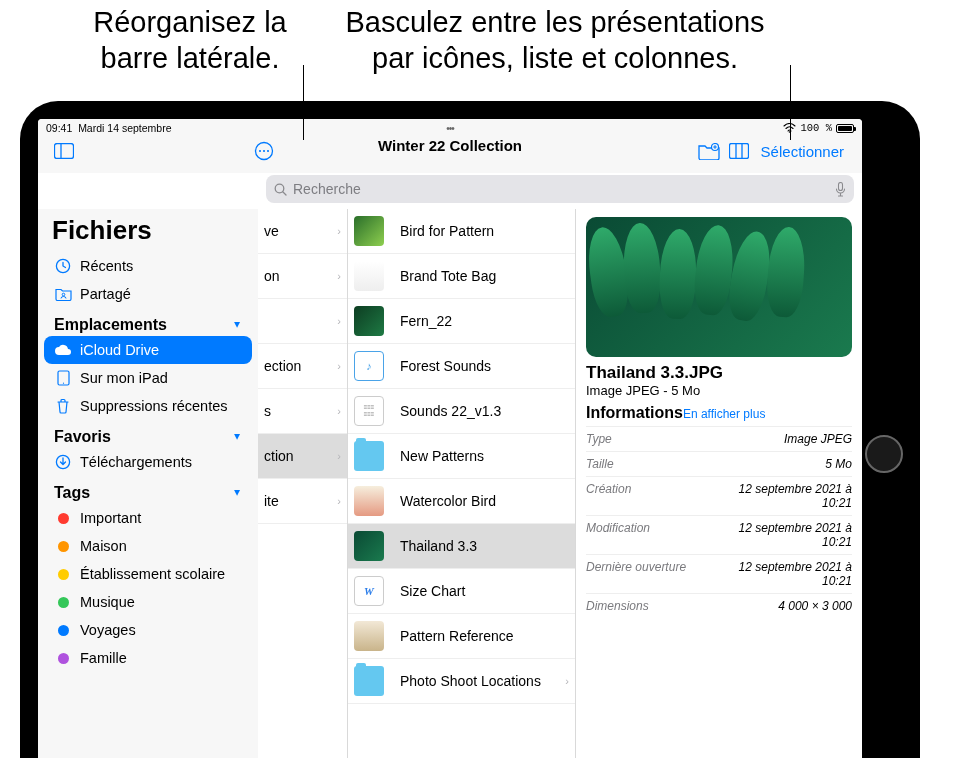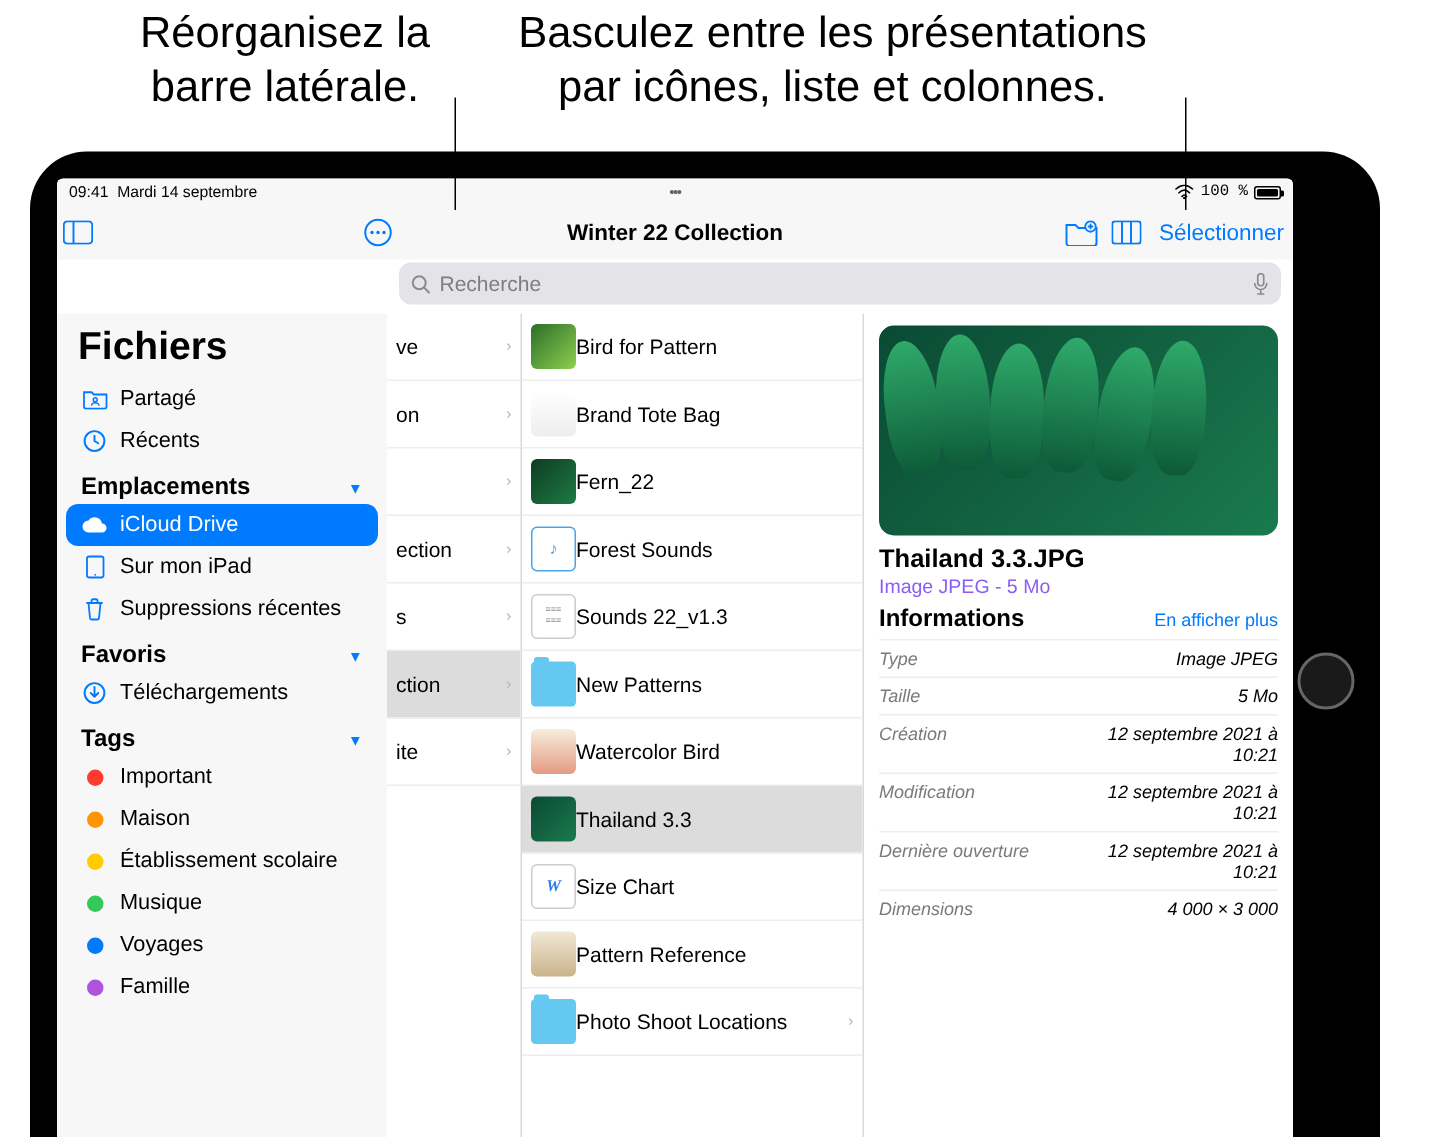--- a/index.html
+++ b/index.html
@@ -14,21 +14,21 @@
 
 .screen { width: 100%; height: 100%; background: #fff; border-radius: 4px; overflow: hidden; position: relative; display: flex; flex-direction: column; }
 
 .statusbar { height: 18px; display: flex; justify-content: space-between; align-items: center; font-size: 10.5px; padding: 0 8px; background: #f7f7f7; color: #000; }
 .statusbar .right { display: flex; align-items: center; gap: 4px; font-family: Liberation Mono, monospace; }
 .status-dots::before { content: "•••"; letter-spacing: -1px; font-size: 10px; color: #666; }
 .battery-icon { width: 18px; height: 9px; border: 1px solid #000; border-radius: 2px; position: relative; display: inline-block; }
 .battery-icon::after { content: ""; position: absolute; right: -3px; top: 2px; width: 2px; height: 4px; background: #000; border-radius: 0 1px 1px 0; }
 .battery-fill { position: absolute; inset: 1px; background: #000; border-radius: 1px; }
 
-.toolbar { height: 36px; display: flex; align-items: center; padding: 0 0; background: #f7f7f7; position: relative; }
+.toolbar { height: 36px; display: flex; align-items: flex-start; padding: 0 12px; background: #f7f7f7; position: relative; }
 .tb-icon { width: 28px; height: 28px; display: flex; align-items: center; justify-content: center; color: #007aff; font-size: 17px; }
 .toolbar-title { position: absolute; left: 50%; transform: translateX(-50%); font-size: 15px; font-weight: 600; }
 .tb-right { margin-left: auto; display: flex; align-items: center; gap: 2px; }
 .tb-select { color: #007aff; font-size: 15px; padding: 0 6px; }
 
 .searchbar { margin: 2px 8px 6px 228px; background: #e4e4e8; border-radius: 8px; height: 28px; display: flex; align-items: center; padding: 0 8px; gap: 6px; color: #7d7d82; font-size: 14px; }
 .searchbar .mic { margin-left: auto; }
 
 .content { flex: 1; display: flex; overflow: hidden; }
 
@@ -38,38 +38,38 @@
 .sb-item.active { background: #007aff; color: #fff; }
 .sb-item.active .sb-icon { color: #fff; }
 .sb-icon { width: 18px; display: flex; justify-content: center; color: #007aff; font-size: 15px; }
 .sb-section { display: flex; justify-content: space-between; align-items: center; padding: 8px 10px 2px; font-size: 16px; font-weight: 600; }
 .sb-chevron { color: #007aff; font-size: 10px; transform: rotate(180deg); }
 .tag-dot { width: 11px; height: 11px; border-radius: 50%; }
 
 .col { border-right: 1px solid #d9d9d9; overflow-y: hidden; }
 .col1 { width: 90px; }
 .col2 { width: 228px; }
-.col-row { display: flex; align-items: center; padding: 8px 6px; font-size: 14px; border-bottom: 1px solid #eee; gap: 0; position: relative; height: 45px; }
+.col-row { display: flex; align-items: center; padding: 8px 6px; font-size: 14px; border-bottom: 1px solid #eee; gap: 16px; position: relative; height: 45px; }
 .col1 .col-row { justify-content: space-between; }
 .col-row.selected { background: #dcdcdc; }
 .col-row .chev { color: #b5b5b9; font-size: 11px; margin-left: auto; }
 .thumb { width: 30px; height: 30px; border-radius: 4px; flex-shrink: 0; display: flex; align-items: center; justify-content: center; font-size: 10px; color: #fff; font-weight: 600; }
 .thumb.folder { background: #64c8f0; border-radius: 3px; position: relative; }
 .thumb.folder::before { content: ""; position: absolute; top: -3px; left: 2px; width: 10px; height: 4px; background: #64c8f0; border-radius: 2px 2px 0 0; }
 .thumb.doc { background: #fff; border: 1px solid #ccc; font-size: 11px; color: #2b7de9; }
 
 .preview { flex: 1; padding: 8px 10px; overflow-y: auto; font-size: 13px; }
 .preview-img { width: 100%; height: 140px; border-radius: 10px; background: linear-gradient(135deg,#0a4a34,#1a7a4e); position: relative; overflow: hidden; margin-bottom: 6px; }
 .leaf { position: absolute; width: 36px; height: 90px; background: linear-gradient(180deg,#2faa6a,#0d5a38); border-radius: 50% 50% 40% 40%; }
 .preview-name { font-size: 17px; font-weight: 600; }
-.preview-sub { font-size: 13px; color: #8b5cf6; margin-bottom: 6px; }
+.preview-sub { font-size: 13px; color: #000000; margin-bottom: 6px; }
 .preview-actions { display: flex; align-items: center; gap: 10px; margin-bottom: 10px; }
 .open-btn { background: #007aff; color: #fff; border-radius: 14px; padding: 5px 14px; font-size: 13px; font-weight: 600; }
 .circle-btn { width: 26px; height: 26px; border: 1.3px solid #007aff; border-radius: 50%; display: flex; align-items: center; justify-content: center; color: #007aff; font-size: 13px; }
-.info-header { display: flex; justify-content: space-between; align-items: baseline; margin-bottom: 4px; }
+.info-header { display: flex; justify-content: flex-start; align-items: baseline; margin-bottom: 4px; }
 .info-title { font-weight: 700; font-size: 16px; }
 .info-more { color: #007aff; font-size: 12px; }
 .info-row { display: flex; justify-content: space-between; padding: 5px 0; border-top: 1px solid #eee; font-size: 12px; font-style: italic; }
 .info-row .k { color: #7a7a7e; }
 .info-row .v { text-align: right; max-width: 120px; }
 
 svg { display: block; }
 </style>
 </head>
 <body>
@@ -155,36 +155,36 @@
           </svg>
       </span>
     </div>
 
     <div class="content">
 
       <div class="sidebar">
         <div class="sidebar-title">Fichiers</div>
         <div class="sb-item">
           <span class="sb-icon">
+              <svg width="16" height="16" viewBox="0 0 16 16">
+                <circle cx="8" cy="8" r="6.6" stroke="#007aff" stroke-width="1.3" fill="none"></circle>
+                <path d="M8 4.5 V8 L10.5 9.5" stroke="#007aff" stroke-width="1.3" fill="none" stroke-linecap="round"></path>
+              </svg>
+            </span>
+          <span>Récents</span>
+        </div>
+        <div class="sb-item">
+          <span class="sb-icon">
               <svg width="17" height="14" viewBox="0 0 17 14">
                 <path d="M1 2.5 h5 l1.5 1.5 h8.5 v8 a1.5 1.5 0 0 1 -1.5 1.5 h-12 a1.5 1.5 0 0 1 -1.5 -1.5 z" stroke="#007aff" stroke-width="1.2" fill="none"></path>
                 <circle cx="8.5" cy="7.5" r="1.3" stroke="#007aff" stroke-width="1" fill="none"></circle>
                 <path d="M6 11.5 a2.5 2 0 0 1 5 0" stroke="#007aff" stroke-width="1" fill="none"></path>
               </svg>
             </span>
           <span>Partagé</span>
-        </div>
-        <div class="sb-item">
-          <span class="sb-icon">
-              <svg width="16" height="16" viewBox="0 0 16 16">
-                <circle cx="8" cy="8" r="6.6" stroke="#007aff" stroke-width="1.3" fill="none"></circle>
-                <path d="M8 4.5 V8 L10.5 9.5" stroke="#007aff" stroke-width="1.3" fill="none" stroke-linecap="round"></path>
-              </svg>
-            </span>
-          <span>Récents</span>
         </div>
 
         <div class="sb-section">
           <span>Emplacements</span>
           <span class="sb-chevron">▲</span>
         </div>
         <div class="sb-item active">
           <span class="sb-icon">
               <svg width="18" height="12" viewBox="0 0 18 12">
                 <path d="M5 11 a4 4 0 0 1 0 -8 a5 5 0 0 1 9 2 a3 3 0 0 1 0 6 z" fill="#fff"></path>

